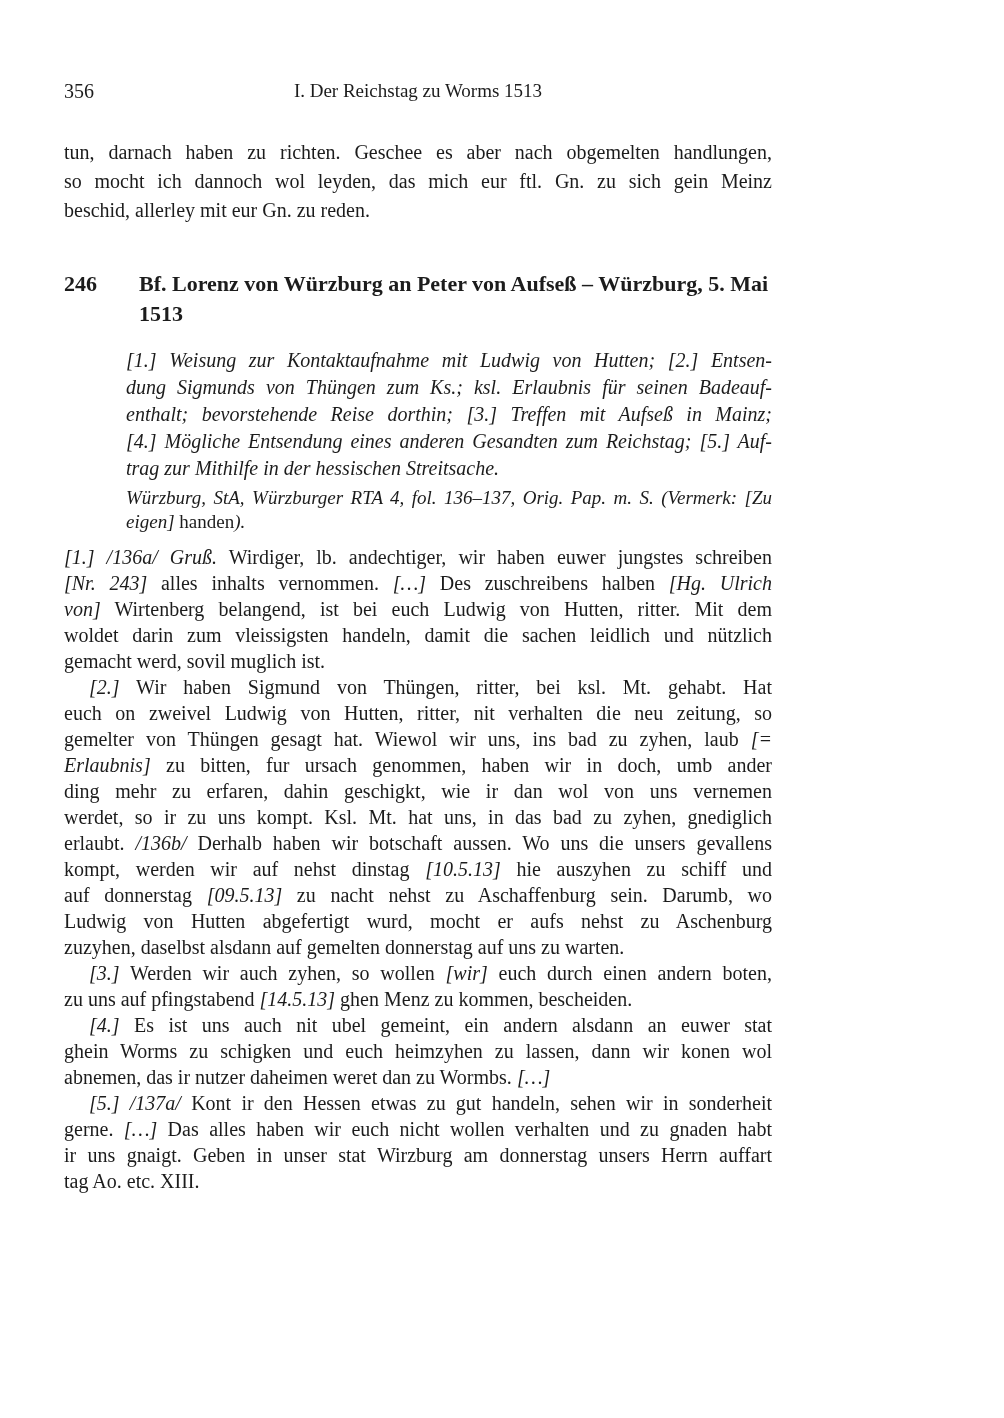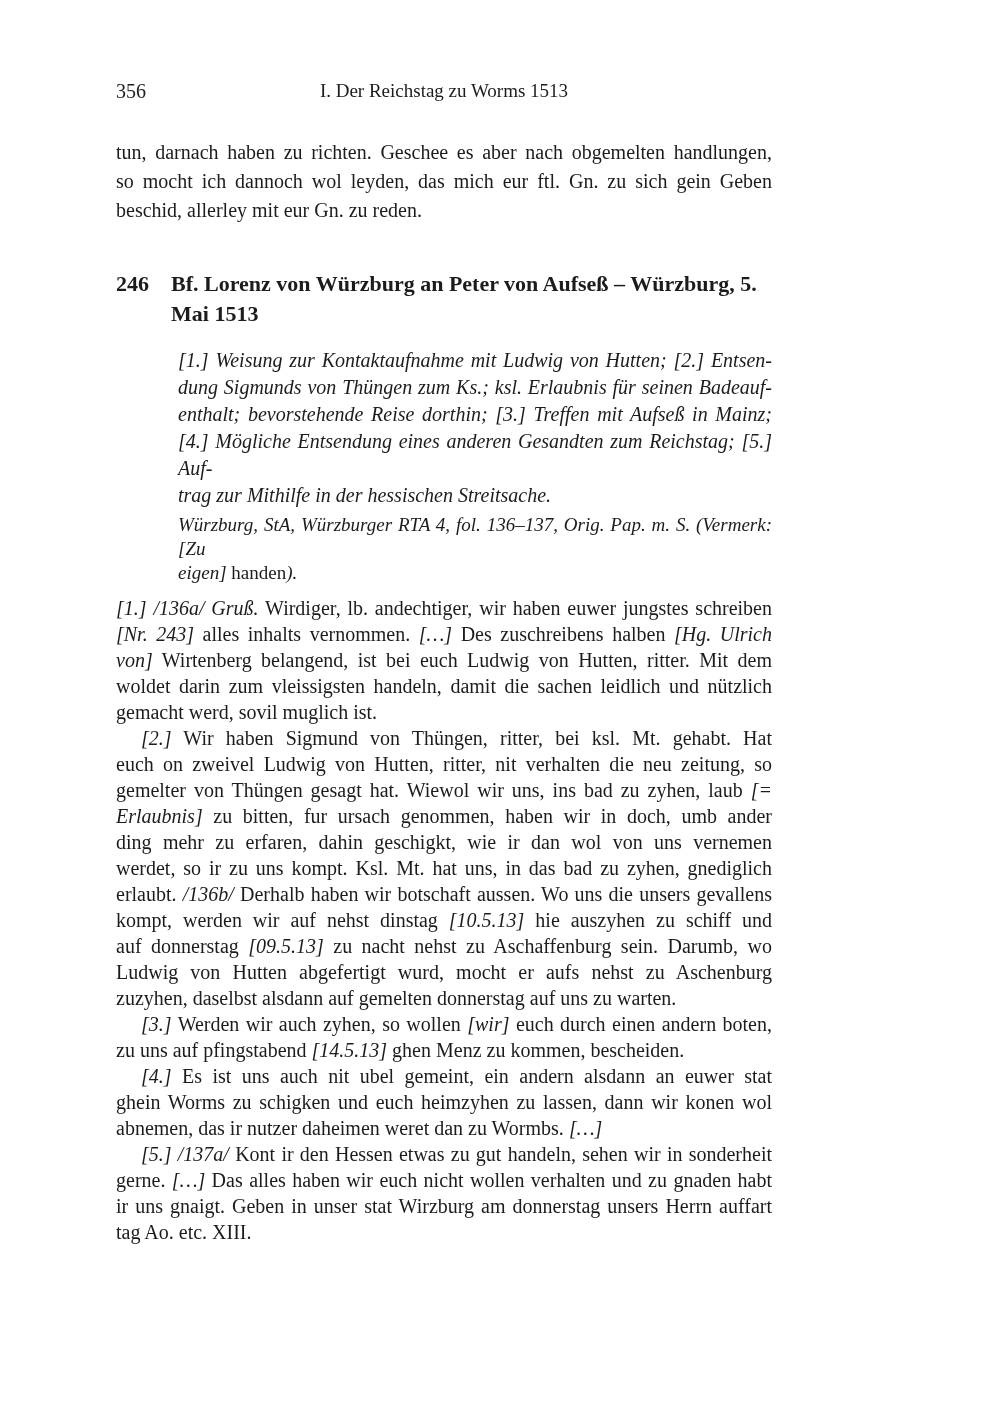--- a/index.html
+++ b/index.html
@@ -8,21 +8,21 @@
     height: 1418px;
     background: #ffffff;
     color: #1c1c1c;
     font-family: "Liberation Serif", "DejaVu Serif", serif;
     overflow: hidden;
   }
   .page {
     box-sizing: border-box;
     width: 864px;
     height: 1418px;
-    padding: 80px 92px 0 116px;
+    padding: 80px 92px 0 64px;
   }
   
   .running-head {
     position: relative;
     font-size: 19px;
     line-height: 22px;
     height: 22px;
   }
   .running-head .page-num {
     position: absolute;
@@ -46,20 +46,21 @@
     margin-top: 36px;
     font-size: 20px;
     line-height: 29px;
   }
   .doc-heading {
     margin-top: 44px;
     display: flex;
     font-weight: bold;
     font-size: 22px;
     line-height: 30px;
+    gap: 20px;
   }
   .doc-heading .doc-num { width: 55px; flex: none; }
   .doc-heading .doc-title { flex: 1; }
 
   .summary {
     margin-left: 62px;
     margin-top: 18px;
     font-style: italic;
     font-size: 20px;
     line-height: 27px;
@@ -84,21 +85,21 @@
 
 <div class="page">
 
   <div class="running-head">
     <span class="page-num">356</span>
     <div class="head-title">I. Der Reichstag zu Worms 1513</div>
   </div>
 
   <div class="intro">
       <div class="line">tun, darnach haben zu richten. Geschee es aber nach obgemelten handlungen,</div>
-      <div class="line">so mocht ich dannoch wol leyden, das mich eur ftl. Gn. zu sich gein Geben</div>
+      <div class="line">so mocht ich dannoch wol leyden, das mich eur ftl. Gn. zu sich gein Meinz</div>
       <div class="line last">beschid, allerley mit eur Gn. zu reden.</div>
     </div>
 
   <div class="doc-heading">
     <span class="doc-num">246</span>
     <span class="doc-title">Bf. Lorenz von Würzburg an Peter von Aufseß – Würzburg, 5. Mai 1513</span>
   </div>
 
   <div class="summary">
       <div class="line">[1.] Weisung zur Kontaktaufnahme mit Ludwig von Hutten; [2.] Entsen-</div>

